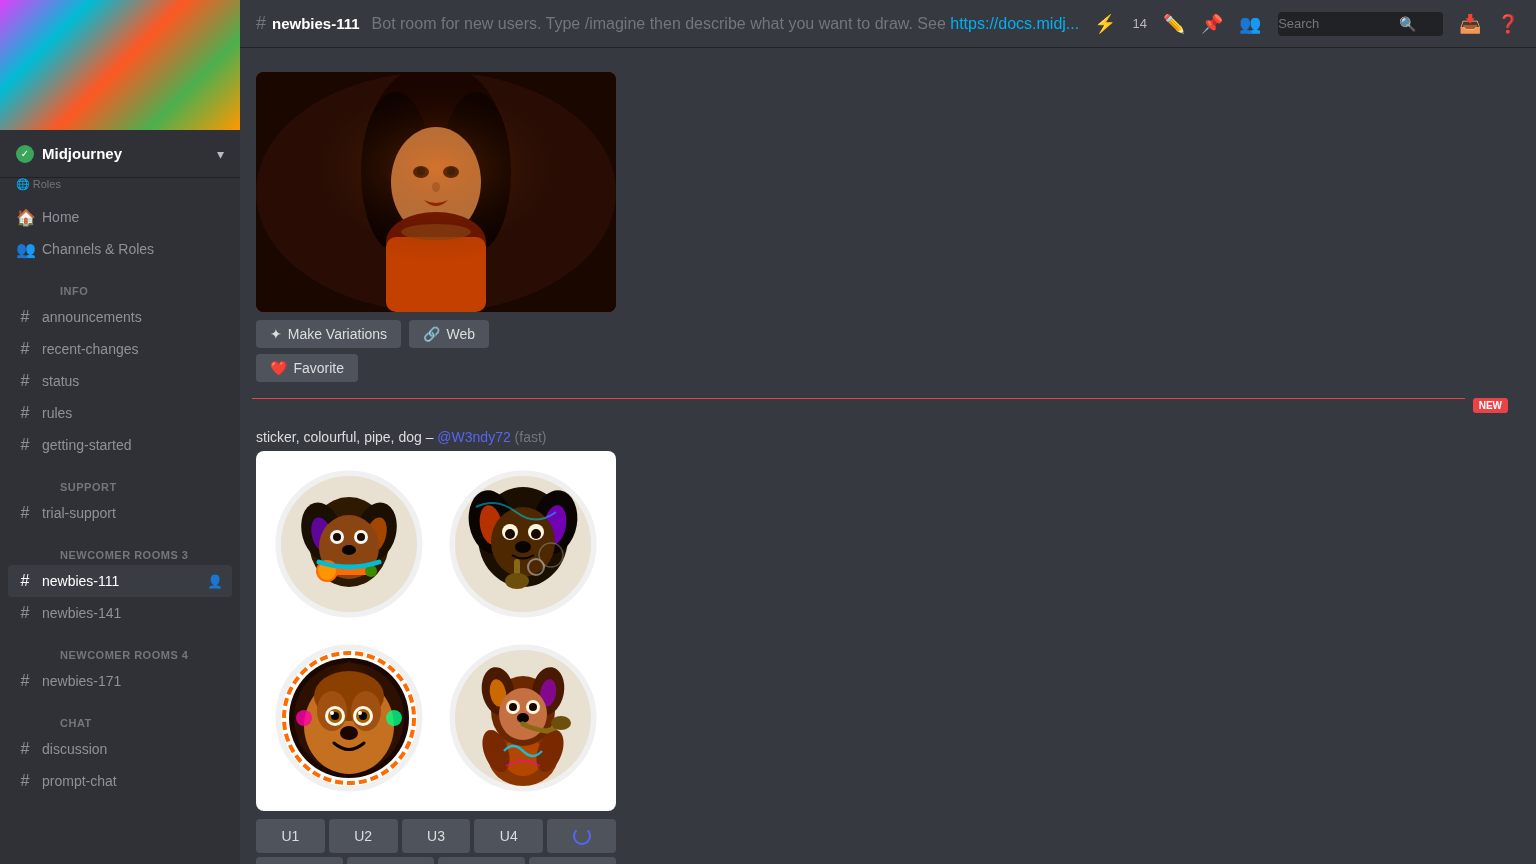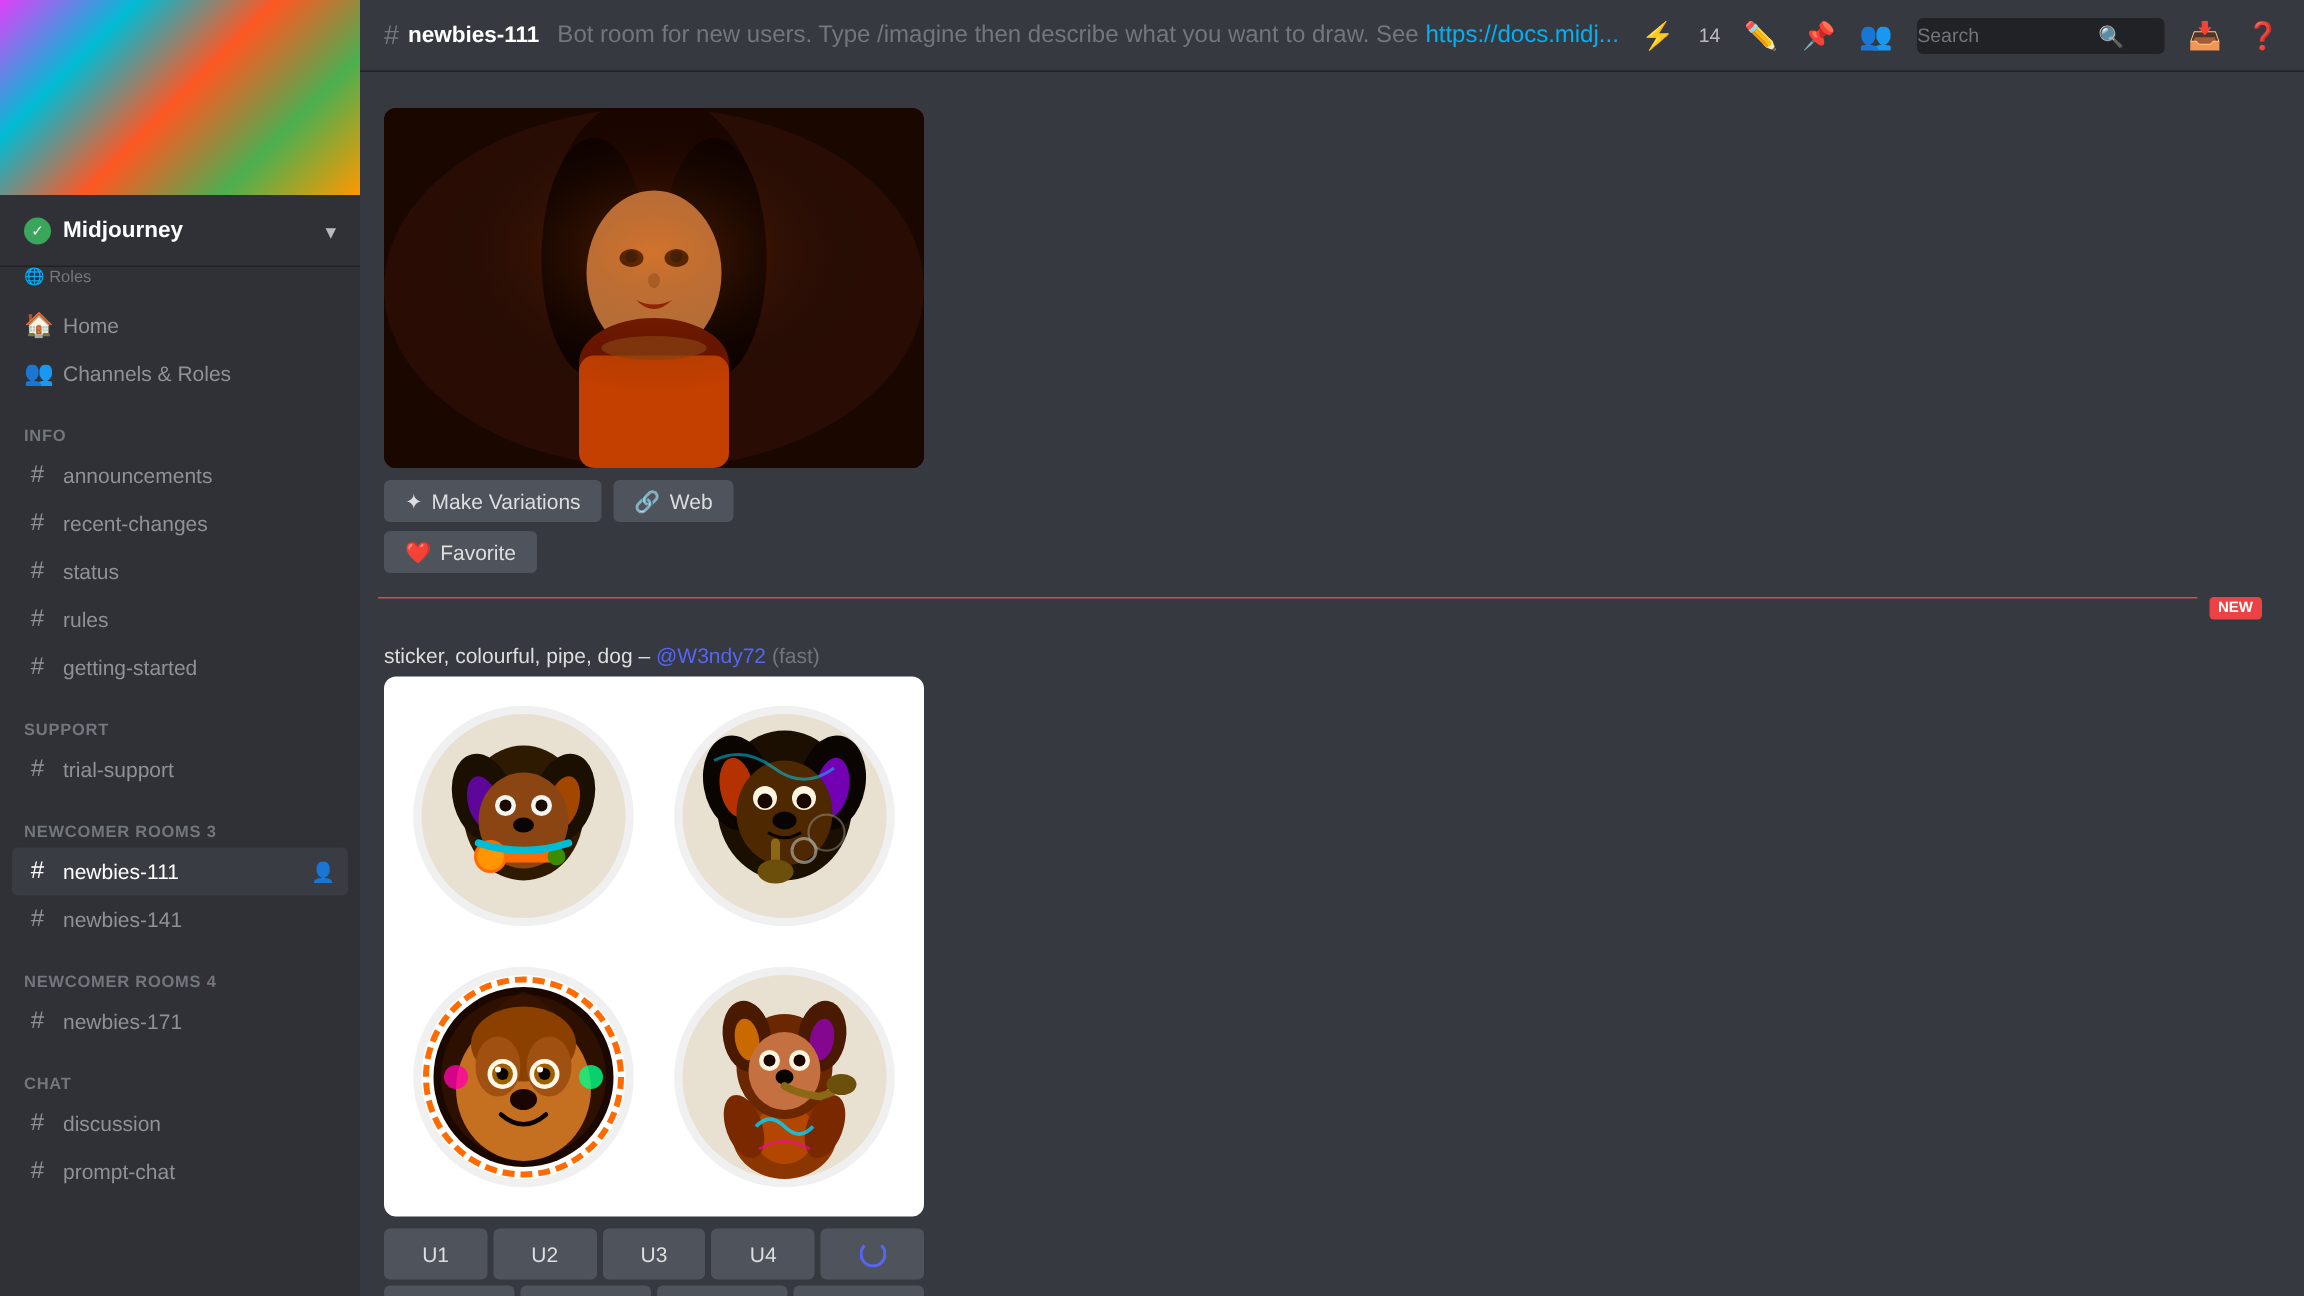--- a/index.html
+++ b/index.html
@@ -74,20 +74,21 @@
       padding: 16px 8px 4px;
     }
     .sidebar-section-label {
       font-size: 11px;
       font-weight: 700;
       color: #72767d;
       text-transform: uppercase;
       letter-spacing: 0.5px;
       padding: 0 8px;
       margin-bottom: 4px;
+      margin-left: 44px;
     }
     .sidebar-item {
       display: flex;
       align-items: center;
       gap: 8px;
       padding: 4px 8px;
       border-radius: 4px;
       cursor: pointer;
       color: #8e9297;
       font-size: 14px;

